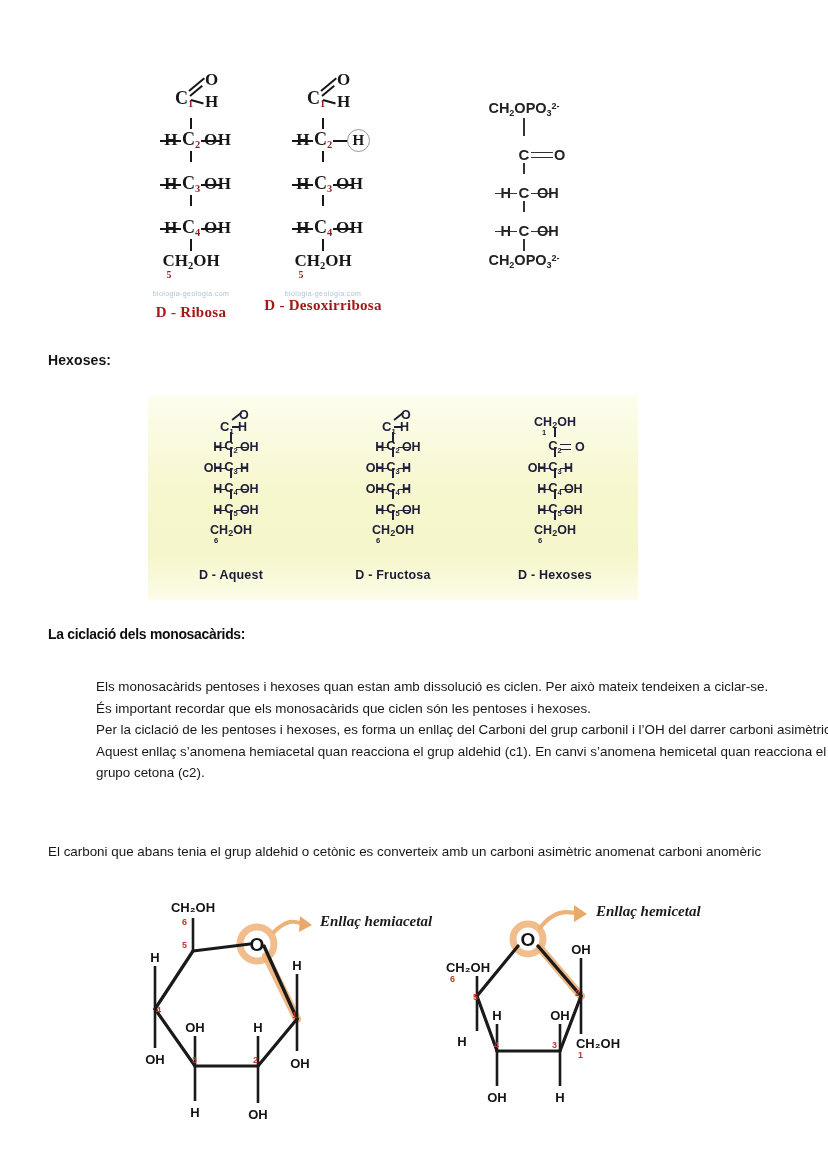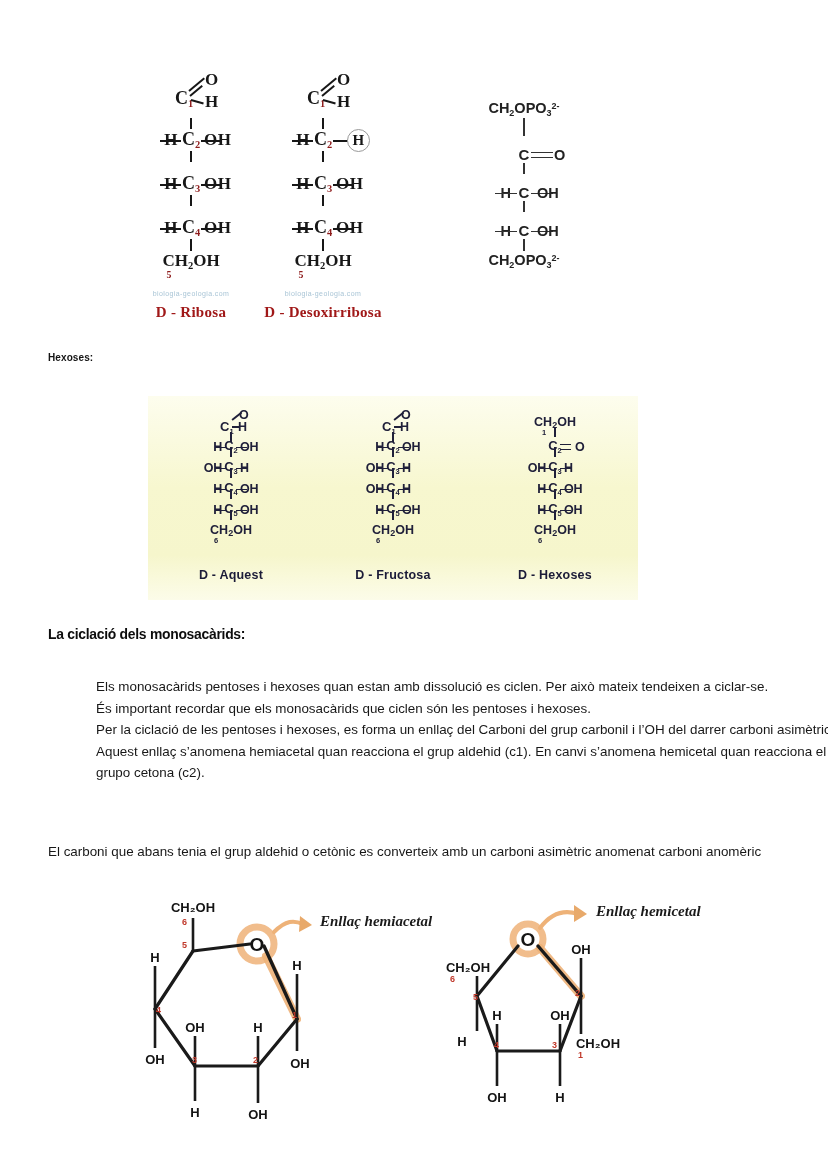--- a/index.html
+++ b/index.html
@@ -87,21 +87,21 @@
   .ru-vb{position:absolute;left:50%;margin-left:-0.8px;width:1.6px;background:#333;z-index:1;}
   .ru-dbl{position:absolute;left:50%;margin-left:7px;width:22px;height:1.6px;background:#333;}
   .ru-cap{
     text-align:center;color:#6f8f86;font-size:13px;line-height:16px;
     font-family:"Liberation Sans", sans-serif;font-weight:500;margin-top:10px;
   }
 
   
   .h-hexoses{
     position:absolute;left:48px;top:352px;
-    font-size:10px;font-weight:bold;color:#141414;letter-spacing:.1px;
+    font-size:14px;font-weight:bold;color:#141414;letter-spacing:.1px;
   }
   .h-ciclacio{
     position:absolute;left:48px;top:626px;
     font-size:14.5px;font-weight:bold;color:#0d0d0d;
     letter-spacing:-0.3px;font-stretch:condensed;
     transform:scaleX(0.96);transform-origin:left center;
   }
 
   
   #hexose-panel{
@@ -240,21 +240,21 @@
         <span class="fs-right">OH</span>
         <span class="vb" style="top:22px;height:24px;"></span>
       </div>
 
       <div class="fs-row" style="height:30px;">
         <span class="fs-c" style="font-size:17px;">CH<span class="sub">2</span>OH<span class="cnum" style="display:block;text-align:left;margin-left:4px;margin-top:-2px;">5</span></span>
       </div>
     </div>
 
     <div class="watermark" style="margin-top:10px;">biologia-geologia.com</div>
-    <div class="struct-caption" style="margin-top:7px;">D - Desoxirribosa</div>
+    <div class="struct-caption" style="">D - Desoxirribosa</div>
   </div>
 
   <div id="rubp">
     <div style="text-align:center;font-size:14.5px;">
       CH<span class="sub">2</span>OPO<span class="sub">3</span><span class="sup">2-</span>
     </div>
     <div style="position:relative;height:18px;">
       <span class="ru-vb" style="top:0;height:18px;"></span>
     </div>
 

